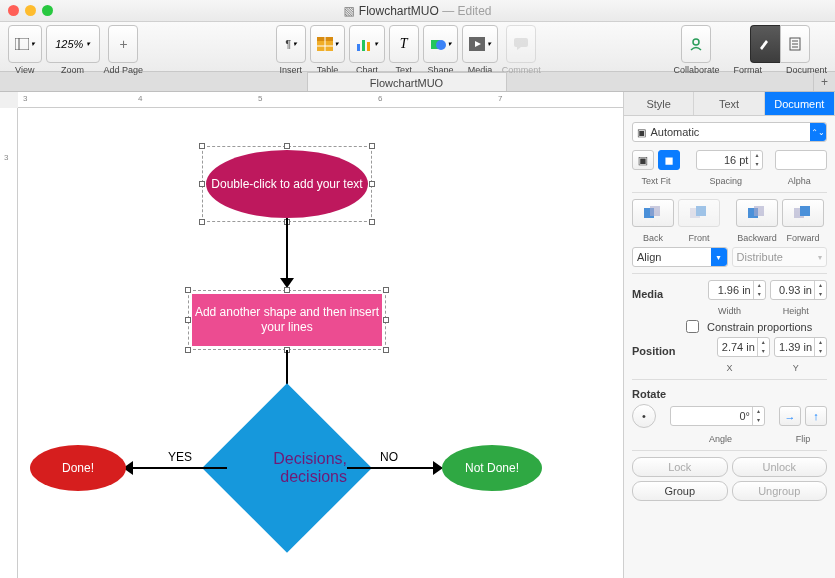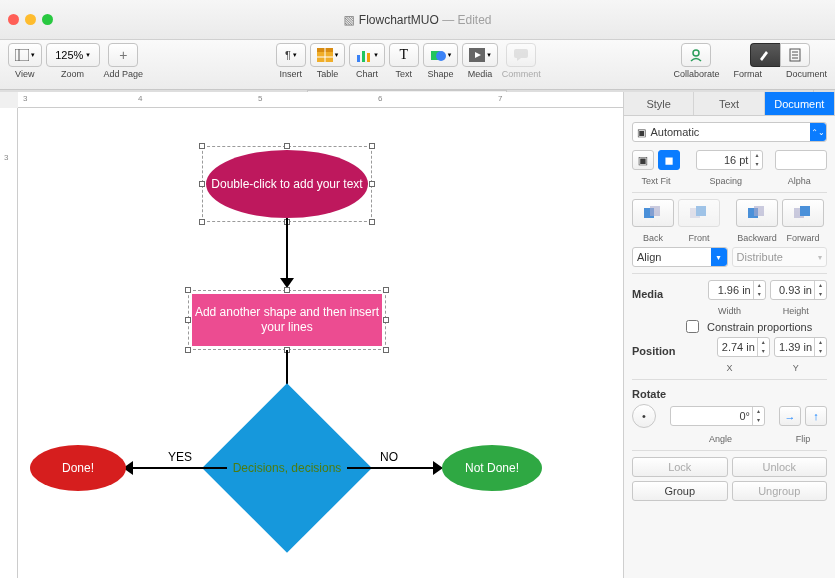--- a/index.html
+++ b/index.html
@@ -1,33 +1,33 @@
 <!DOCTYPE html>
 <html><head>
 <meta charset="utf-8">
 <style>
 * { box-sizing: border-box; margin: 0; padding: 0; font-family: -apple-system, "Helvetica Neue", Arial, sans-serif; }
 body { width: 835px; height: 578px; background: #f5f5f5; overflow: hidden; position: relative; }
 
 
-.titlebar { height: 40px; background: linear-gradient(#f6f6f6,#eaeaea); display: flex; align-items: center; position: relative; border-bottom: 1px solid #d0d0d0; }
+.titlebar { height: 22px; background: linear-gradient(#f6f6f6,#eaeaea); display: flex; align-items: center; position: relative; border-bottom: 1px solid #d0d0d0; }
 .traffic { display: flex; gap: 6px; margin-left: 8px; }
 .tl { width: 11px; height: 11px; border-radius: 50%; }
 .tl.red { background: #ff5f57; }
 .tl.yellow { background: #febc2e; }
 .tl.green { background: #28c840; }
 .title-text { position: absolute; left: 50%; transform: translateX(-50%); font-size: 12px; color: #6b6b6b; }
 .title-text .t1 { color: #3b3b3b; }
 .title-text .t2 { color: #a0a0a0; }
 
 
 .toolbar { height: 50px; background: linear-gradient(#fafafa,#ececec); border-bottom: 1px solid #c8c8c8; display: flex; align-items: flex-start; padding: 3px 6px; }
 .tgroup { display: flex; flex-direction: column; align-items: center; margin: 0 2px; }
 .seg { display: flex; }
-.btn { height: 24px; min-width: 30px; background: linear-gradient(#ffffff,#f0f0f0); border: 1px solid #c4c4c4; border-radius: 4px; display: flex; align-items: center; justify-content: center; font-size: 11px; padding: 0 6px; }
+.btn { height: 38px; min-width: 30px; background: linear-gradient(#ffffff,#f0f0f0); border: 1px solid #c4c4c4; border-radius: 4px; display: flex; align-items: center; justify-content: center; font-size: 11px; padding: 0 6px; font-style: italic; }
 .seg .btn { border-radius: 0; border-right: none; }
 .seg .btn:first-child { border-top-left-radius: 4px; border-bottom-left-radius: 4px; }
 .seg .btn:last-child { border-top-right-radius: 4px; border-bottom-right-radius: 4px; border-right: 1px solid #c4c4c4; }
 .tlabel { font-size: 9px; color: #444; margin-top: 2px; }
 .spacer { flex: 1; }
 .fmt { background: linear-gradient(#5a5a5a,#3d3d3d); color: #fff; border-color: #2b2b2b; }
 
 
 .doctab { height: 20px; background: #dedede; display: flex; border-bottom: 1px solid #bfbfbf; }
 .doctab .tabname { margin: 0 auto; font-size: 11px; color: #444; line-height: 20px; width: 200px; text-align: center; background: #f0f0f0; border: 1px solid #c8c8c8; border-bottom: none;}
@@ -62,21 +62,21 @@
 .selectbox .arrowbtn { position: absolute; right: 0; top: 0; bottom: 0; width: 16px; background: #0a7cff; border-radius: 0 3px 3px 0; color: #fff; display: flex; align-items: center; justify-content: center; font-size: 8px; }
 .smallbtn { height: 20px; min-width: 22px; background: linear-gradient(#fff,#f0f0f0); border: 1px solid #c8c8c8; border-radius: 3px; display: flex; align-items: center; justify-content: center; font-size: 11px; }
 .smallbtn.sel { background: #0a7cff; color: #fff; border-color: #0a7cff; }
 .numfield { flex: 1; height: 20px; background: #fff; border: 1px solid #c9c9c9; border-radius: 3px; display: flex; align-items: center; justify-content: flex-end; padding: 0 14px 0 4px; font-size: 11px; position: relative; }
 .numfield .step { position: absolute; right: 0; top: 0; bottom: 0; width: 12px; display: flex; flex-direction: column; border-left: 1px solid #d0d0d0; }
 .numfield .step span { flex: 1; font-size: 6px; text-align: center; color: #555; line-height: 9px; }
 .heading { font-weight: 600; font-size: 11px; margin-top: 8px; }
 .iconbtn-lg { width: 42px; height: 28px; background: linear-gradient(#fff,#f0f0f0); border: 1px solid #c8c8c8; border-radius: 3px; display: flex; align-items: center; justify-content: center; }
 .iconbtn-lg.disabled { opacity: 0.5; }
 .sep { border-top: 1px solid #ddd; margin: 6px 0; }
-.widebtn { flex: 1; height: 20px; background: linear-gradient(#fff,#f0f0f0); border: 1px solid #c8c8c8; border-radius: 3px; text-align: center; line-height: 18px; font-size: 11px; }
+.widebtn { flex: 1; height: 20px; background: linear-gradient(#fff,#f0f0f0); border: 1px solid #c8c8c8; border-radius: 9px; text-align: center; line-height: 18px; font-size: 11px; }
 .widebtn.disabled { color: #aaa; }
 
 svg { display: block; }
 </style>
 </head>
 <body>
 
 <div class="titlebar">
   <div class="traffic">
     <div class="tl red"></div>
@@ -264,21 +264,21 @@
       </div>
       <div class="shape" style="left:174px;top:186px;width:190px;height:52px;background:#ec4c91;">
           <span>Add another shape and then insert your lines</span>
         </div>
 
       <div class="arrow-line" style="left:268px;top:242px;width:2px;height:50px;"></div>
       <div class="arrowhead" style="left:262px;top:290px;border-left:7px solid transparent;border-right:7px solid transparent;border-top:10px solid #000;"></div>
 
       <div style="position:absolute;left:209px;top:300px;width:120px;height:120px;">
         <div style="position:absolute;inset:0;background:#1698dc;transform:rotate(45deg);"></div>
-        <div style="position:absolute;inset:0;display:flex;align-items:center;justify-content:center;color:#4d7c0f;font-size:12px;text-align:right;">
+        <div style="position:absolute;inset:0;display:flex;align-items:center;justify-content:center;color:#701a75;font-size:16px;text-align:right;">
             <span>Decisions, decisions</span>
           </div>
       </div>
 
       <div class="arrow-line" style="left:113px;top:359px;width:96px;height:2px;"></div>
       <div class="arrowhead" style="left:105px;top:353px;border-top:7px solid transparent;border-bottom:7px solid transparent;border-right:10px solid #000;"></div>
       <div style="position:absolute;left:150px;top:342px;font-size:12px;color:#000;">YES</div>
 
       <div class="arrow-line" style="left:329px;top:359px;width:88px;height:2px;"></div>
       <div class="arrowhead" style="left:415px;top:353px;border-top:7px solid transparent;border-bottom:7px solid transparent;border-left:10px solid #000;"></div>

